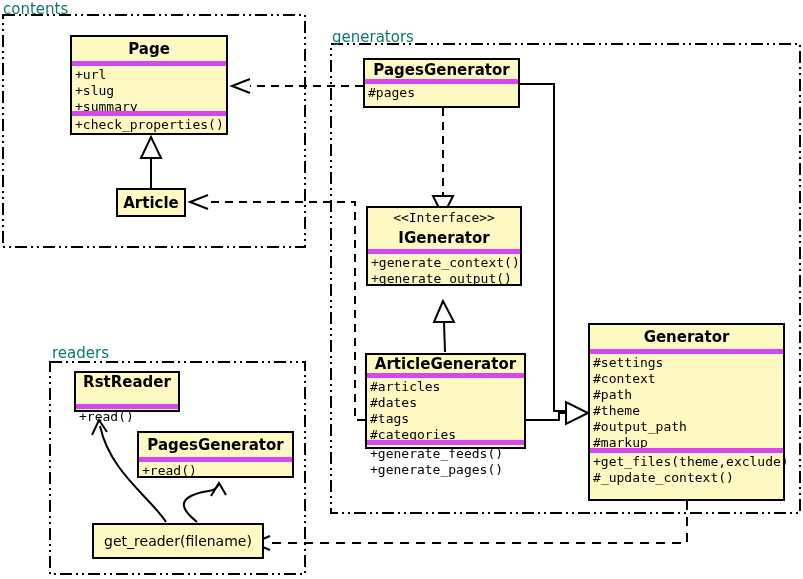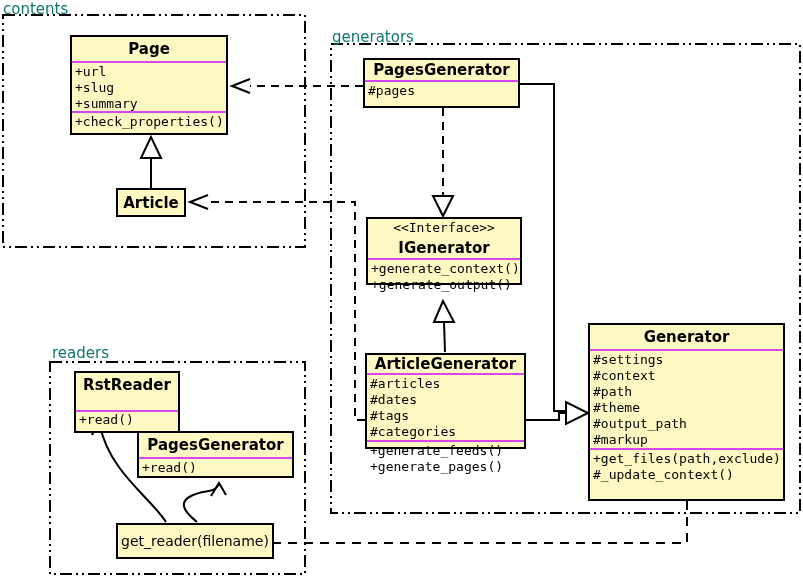--- a/index.html
+++ b/index.html
@@ -9,56 +9,56 @@
 
   .pkg-label{position:absolute;font:15px "DejaVu Sans",sans-serif;color:#0f766e;white-space:nowrap;}
   #lbl-contents{left:3px;top:0px;}
   #lbl-generators{left:332px;top:28px;}
   #lbl-readers{left:52px;top:344px;}
 
   .cls{position:absolute;box-sizing:border-box;background:#fef9c3;border:2px solid #000;
        display:flex;flex-direction:column;}
   .t{font:bold 15px "DejaVu Sans",sans-serif;text-align:center;display:flex;
      align-items:center;justify-content:center;white-space:nowrap;}
-  .sec{box-sizing:border-box;border-top:2px solid #d946ef;padding:1px 3px 0 3px;overflow:visible;}
+  .sec{box-sizing:border-box;border-top:5px solid #d946ef;padding:1px 3px 0 3px;overflow:visible;}
   .m{font:13px "DejaVu Sans Mono",monospace;line-height:16px;white-space:nowrap;}
   .stereo{font:13px "DejaVu Sans Mono",monospace;text-align:center;line-height:18px;}
 
   #cls-page{left:70px;top:35px;width:158px;height:100px;}
   #cls-page .t{height:24px;} #cls-page .attrs{height:50px;} #cls-page .methods{height:22px;}
 
   #cls-article{left:116px;top:188px;width:70px;height:29px;}
   #cls-article .t{height:25px;}
 
   #cls-pagesgen{left:363px;top:58px;width:157px;height:50px;}
   #cls-pagesgen .t{height:27px;} #cls-pagesgen .attrs{height:35px;}
   #cls-pagesgen .attrs .m{line-height:15px;}
 
-  #cls-igen{left:366px;top:217px;width:156px;height:68px;}
+  #cls-igen{left:366px;top:206px;width:156px;height:80px;justify-content:flex-end;}
   #cls-igen .head{height:41px;display:flex;flex-direction:column;justify-content:center;}
   #cls-igen .t{height:21px;}
   #cls-igen .methods{height:35px;}
 
   #cls-artgen{left:365px;top:353px;width:161px;height:96px;}
   #cls-artgen .t{height:26px;} #cls-artgen .attrs{height:67px;}
   #cls-artgen .methods{height:35px;}
 
   #cls-generator{left:588px;top:323px;width:197px;height:178px;}
   #cls-generator .t{height:24px;} #cls-generator .attrs{height:99px;}
   #cls-generator .methods{height:51px;}
 
-  #cls-rst{left:74px;top:371px;width:106px;height:62px;gap:13px;}
+  #cls-rst{left:74px;top:371px;width:106px;height:41px;gap:13px;}
   #cls-rst .t{height:24px;} #cls-rst .methods{height:17px;}
   #cls-rst .methods .m{line-height:14px;}
 
   #cls-mardown{left:137px;top:431px;width:157px;height:47px;}
   #cls-mardown .t{height:24px;} #cls-mardown .methods{height:19px;}
   #cls-mardown .methods .m{line-height:15px;}
 
-  #box-getreader{left:92px;top:523px;width:158px;height:36px;justify-content:center;margin-left:24px;}
+  #box-getreader{left:92px;top:523px;width:172px;height:36px;justify-content:center;}
   #box-getreader .plain{font:14px "DejaVu Sans",sans-serif;text-align:center;line-height:32px;
                         white-space:nowrap;}
 </style>
 </head>
 <body>
 
 <div id="canvas">
 
   <svg id="wires" viewBox="0 0 803 579" xmlns="http://www.w3.org/2000/svg">
 
@@ -151,21 +151,21 @@
     <div class="t">Generator</div>
     <div class="sec attrs">
       <div class="m">#settings</div>
       <div class="m">#context</div>
       <div class="m">#path</div>
       <div class="m">#theme</div>
       <div class="m">#output_path</div>
       <div class="m">#markup</div>
     </div>
     <div class="sec methods">
-      <div class="m">+get_files(path,exclude)</div>
+      <div class="m">+get_files(theme,exclude)</div>
       <div class="m">#_update_context()</div>
     </div>
   </div>
 
   <div class="cls" id="cls-rst">
     <div class="t">RstReader</div>
     <div class="sec methods">
       <div class="m">+read()</div>
     </div>
   </div>

